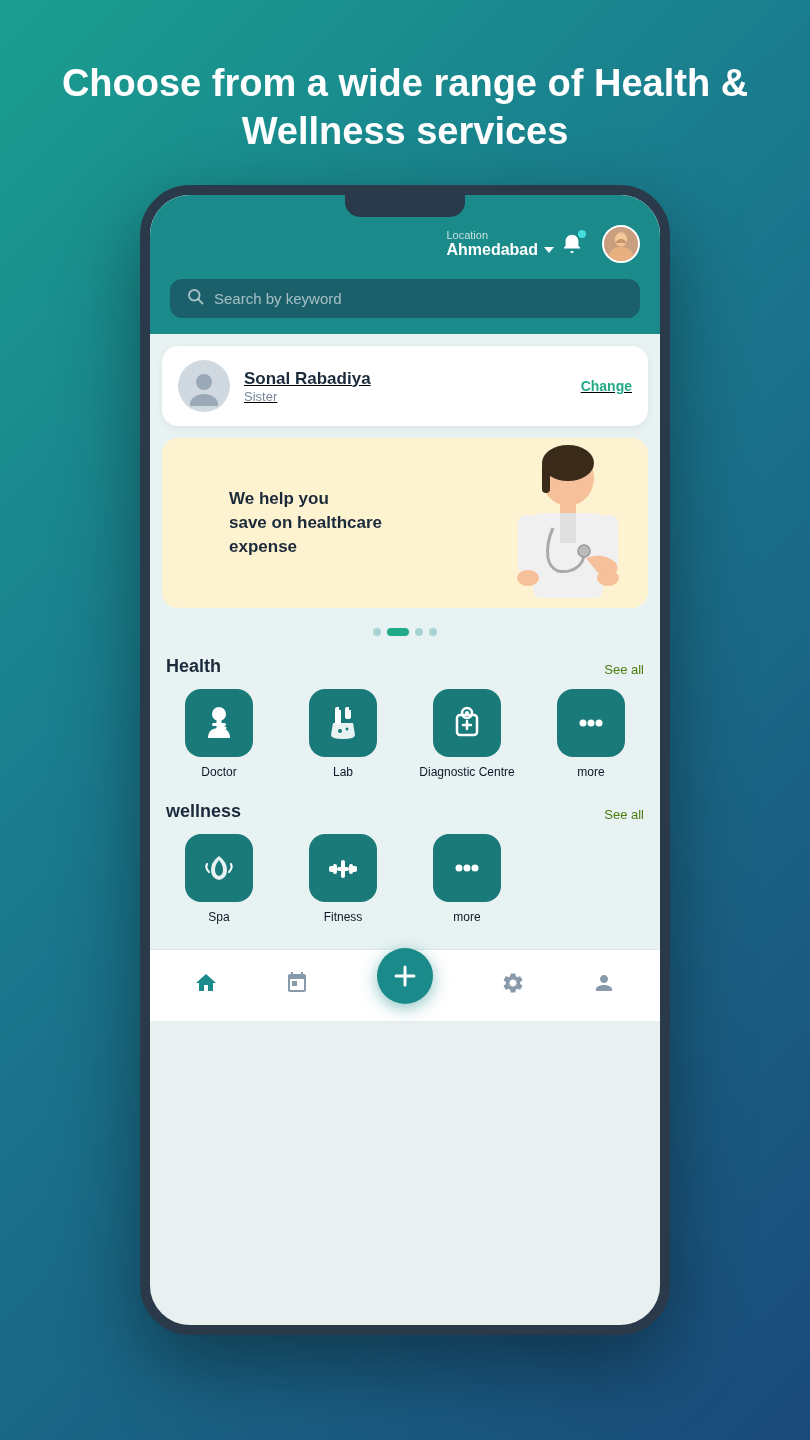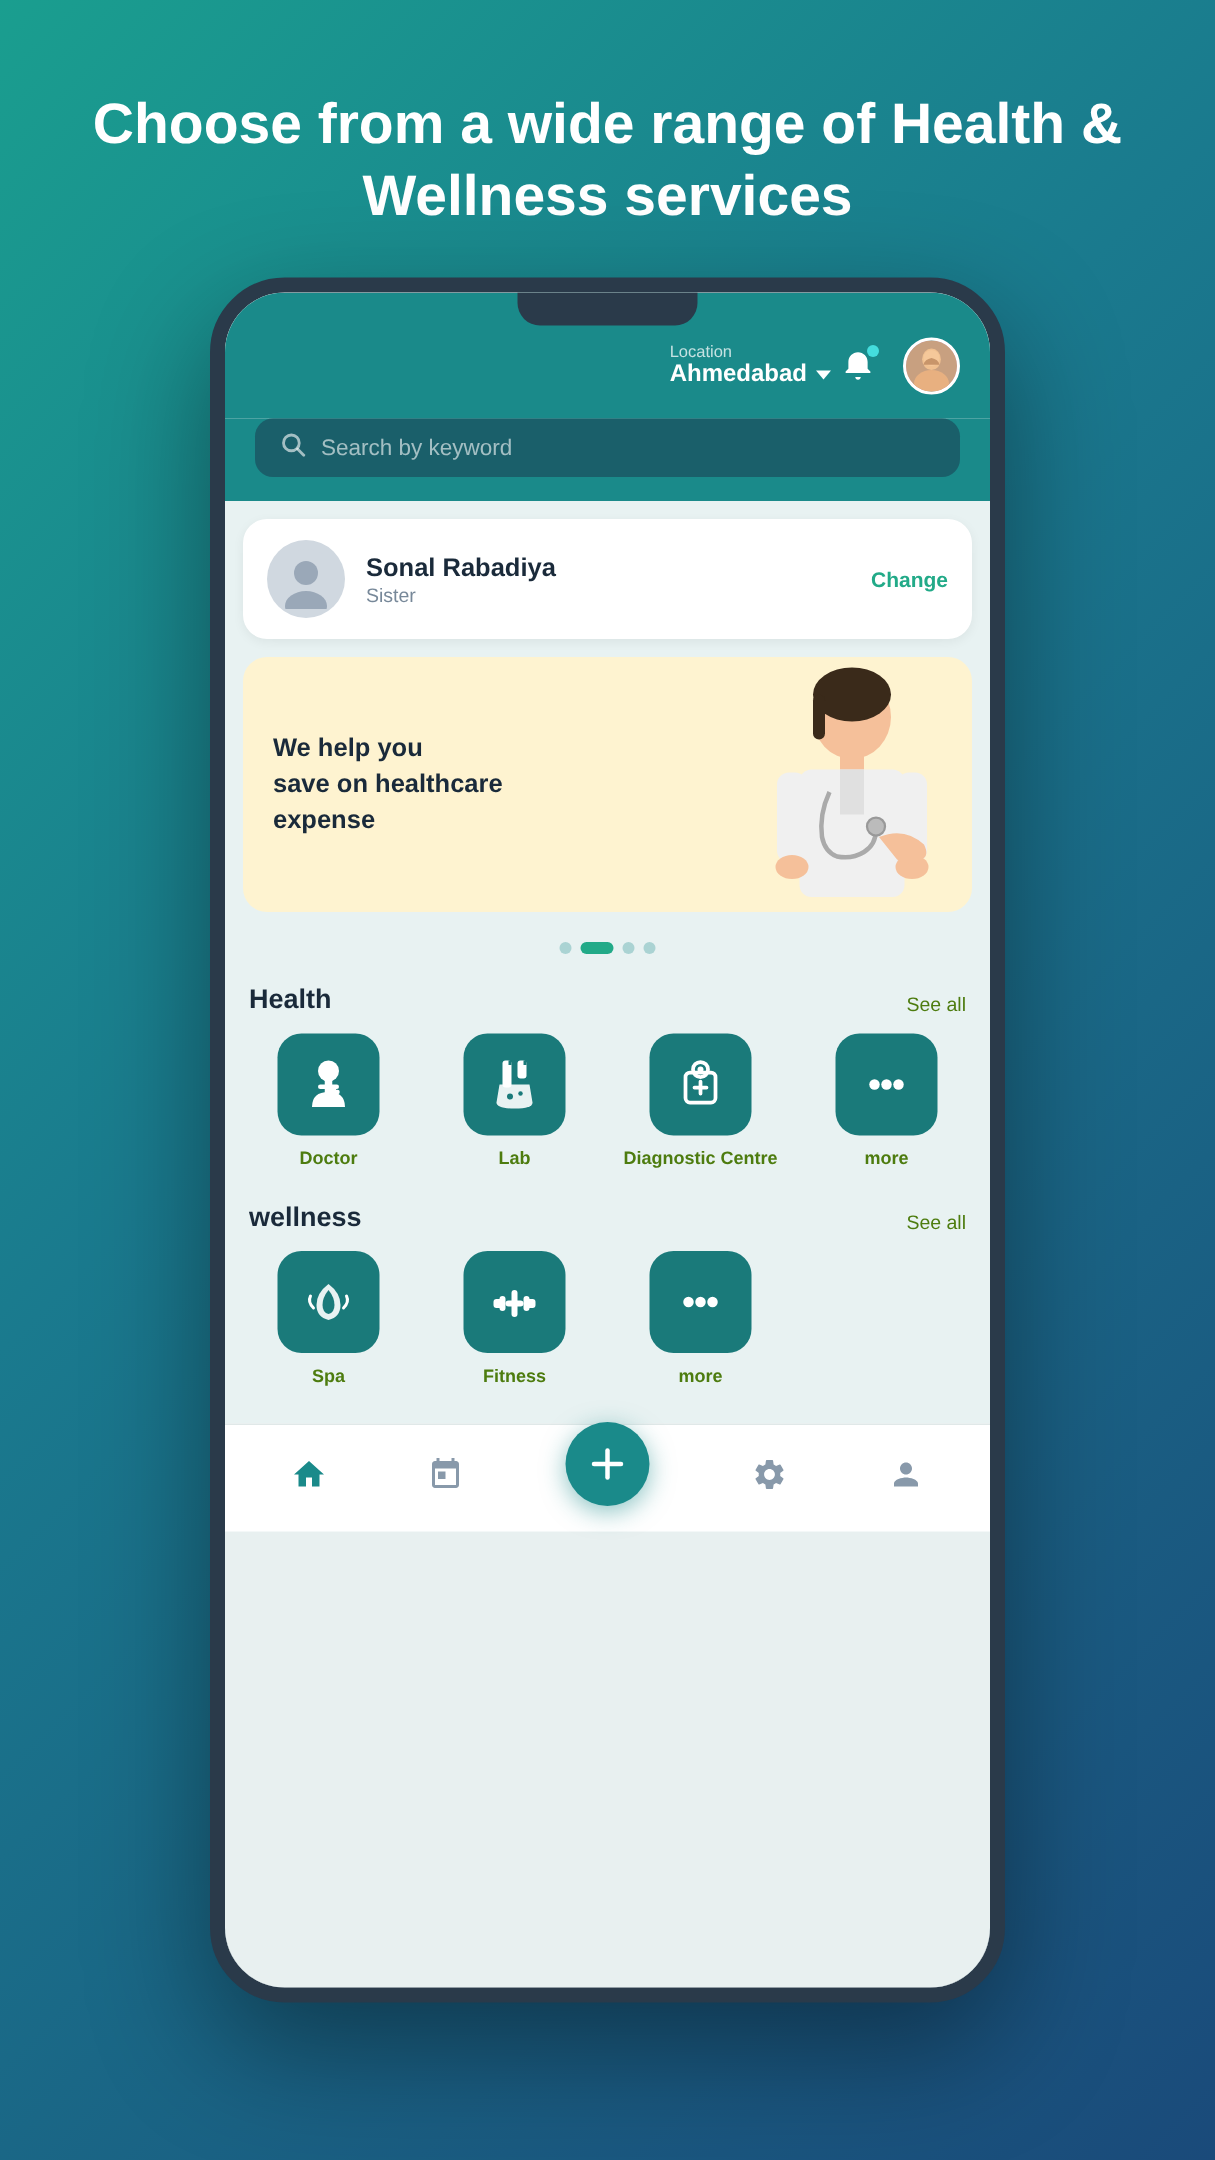--- a/index.html
+++ b/index.html
@@ -160,20 +160,21 @@
     
     .patient-card {
       background: white;
       border-radius: 16px;
       padding: 14px 16px;
       display: flex;
       align-items: center;
       gap: 14px;
       margin-bottom: 12px;
       box-shadow: 0 2px 8px rgba(0,0,0,0.06);
+      text-decoration: underline;
     }
 
     .patient-avatar {
       width: 52px; height: 52px;
       border-radius: 50%;
       background: #d0d8e0;
       display: flex;
       align-items: center;
       justify-content: center;
       font-size: 28px;
@@ -209,20 +210,21 @@
       height: 170px;
       position: relative;
       display: flex;
       align-items: center;
     }
 
     .banner-text {
       padding: 20px;
       z-index: 2;
       flex: 1;
+      margin-left: 47px;
     }
 
     .banner-title {
       font-size: 17px;
       font-weight: 700;
       color: #1a2a3a;
       line-height: 1.4;
     }
 
     
@@ -284,23 +286,23 @@
       background: #1a7a7a;
       display: flex;
       align-items: center;
       justify-content: center;
       font-size: 30px;
       color: white;
     }
 
     .service-label {
       font-size: 12px;
-      color: #4d7c0f;
+      color: #0f172a;
       text-align: right;
-      font-weight: 700;
+      font-weight: 400;
       line-height: 1.3;
     }
 
     
     .bottom-nav {
       background: white;
       height: 72px;
       display: flex;
       align-items: center;
       justify-content: space-around;

